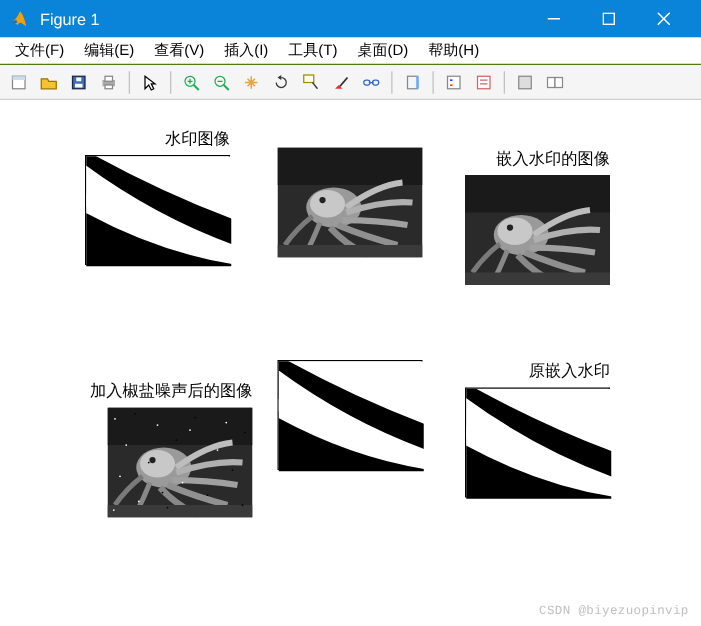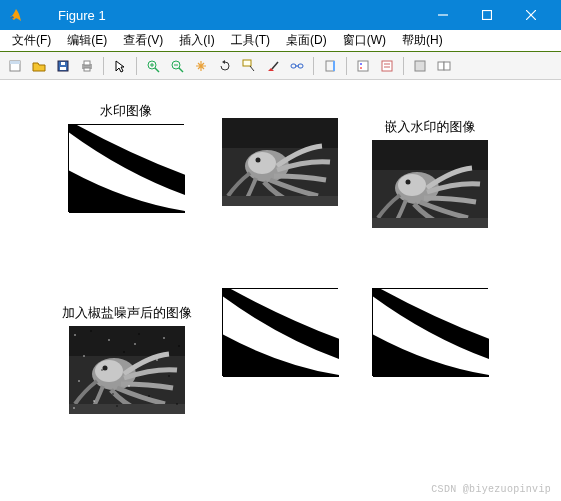--- a/index.html
+++ b/index.html
@@ -14,21 +14,21 @@
 }
 .titlebar {
   height: 30px;
   background: #0a84d8;
   color: #fff;
   display: flex;
   align-items: center;
   padding: 0 8px;
 }
 .titlebar .app-icon { width: 16px; height: 16px; margin-right: 8px; }
-.titlebar .title { flex: 1; font-size: 13px; margin-left: 26px; }
+.titlebar .title { flex: 1; font-size: 13px; }
 .titlebar .win-btn { width: 44px; height: 30px; display: flex; align-items: center; justify-content: center; cursor: pointer; }
 .titlebar .win-btn svg { stroke: #fff; }
 .menubar {
   height: 22px;
   background: #fff;
   border-bottom: 1px solid #4d7c0f;
   display: flex;
   align-items: center;
   padding: 0 4px;
 }
@@ -44,21 +44,21 @@
 }
 .toolbar .tbtn { width: 22px; height: 22px; display: flex; align-items: center; justify-content: center; border: 1px solid transparent; cursor: pointer; }
 .toolbar .sep { width: 1px; height: 18px; background: #c0c0c0; margin: 0 3px; }
 .canvas {
   position: absolute;
   left: 0; right: 0; top: 80px; bottom: 0;
   background: #fff;
 }
 .subplot {
   position: absolute;
-  text-align: center;
+  text-align: right;
 }
 .subplot .cap { font-size: 13px; color: #000; margin-bottom: 4px; font-family: "SimSun", serif; }
 .subplot .imgbox { width: 116px; height: 88px; display: inline-block; }
 .watermark-text {
   position: absolute;
   right: 10px;
   bottom: 6px;
   color: rgba(180,180,180,0.85);
   font-size: 10px;
   letter-spacing: 0.3px;
@@ -94,21 +94,20 @@
     </div>
 </div>
 
 <div class="menubar">
   <span class="menu-item">文件(F)</span>
   <span class="menu-item">编辑(E)</span>
   <span class="menu-item">查看(V)</span>
   <span class="menu-item">插入(I)</span>
   <span class="menu-item">工具(T)</span>
   <span class="menu-item">桌面(D)</span>
-  <span class="menu-item">窗口(W)</span>
   <span class="menu-item">帮助(H)</span>
 </div>
 
 <div class="toolbar">
   <div class="tbtn">
       <svg width="14" height="14">
         <rect x="2" y="2" width="10" height="10" fill="#fff" stroke="#888"></rect>
         <rect x="2" y="2" width="10" height="3" fill="#cde"></rect>
       </svg>
     </div>
@@ -325,20 +324,21 @@
 
   <div class="subplot" style="left:222px; top:208px;">
     <div class="imgbox" style="border:1px solid #000;">
       <svg width="116" height="88" viewBox="0 0 116 88">
           <use href="#wm-noisy"></use>
         </svg>
     </div>
   </div>
 
   <div class="subplot" style="left:372px; top:208px;">
+    <div class="cap">原嵌入水印</div>
     <div class="imgbox" style="border:1px solid #000;">
       <svg width="116" height="88" viewBox="0 0 116 88">
           <use href="#wm-curves"></use>
         </svg>
     </div>
   </div>
 
 </div>
 
 <div class="watermark-text">CSDN @biyezuopinvip</div>

